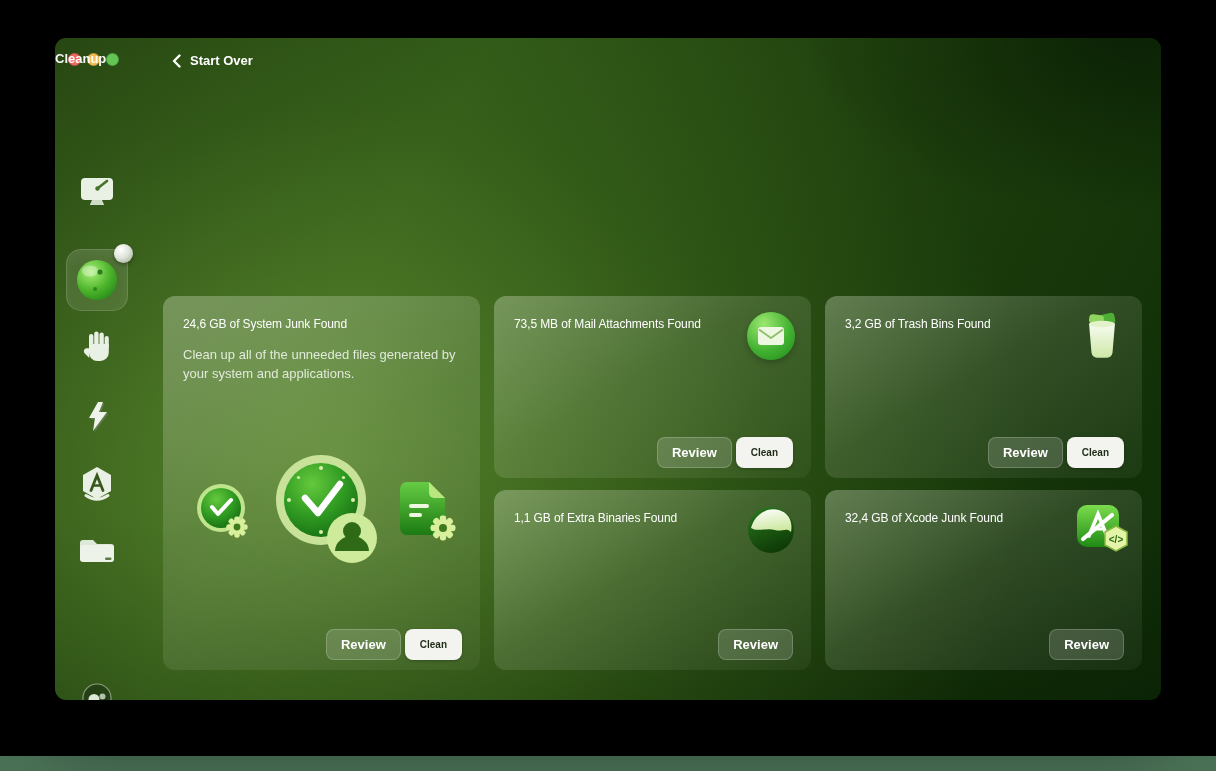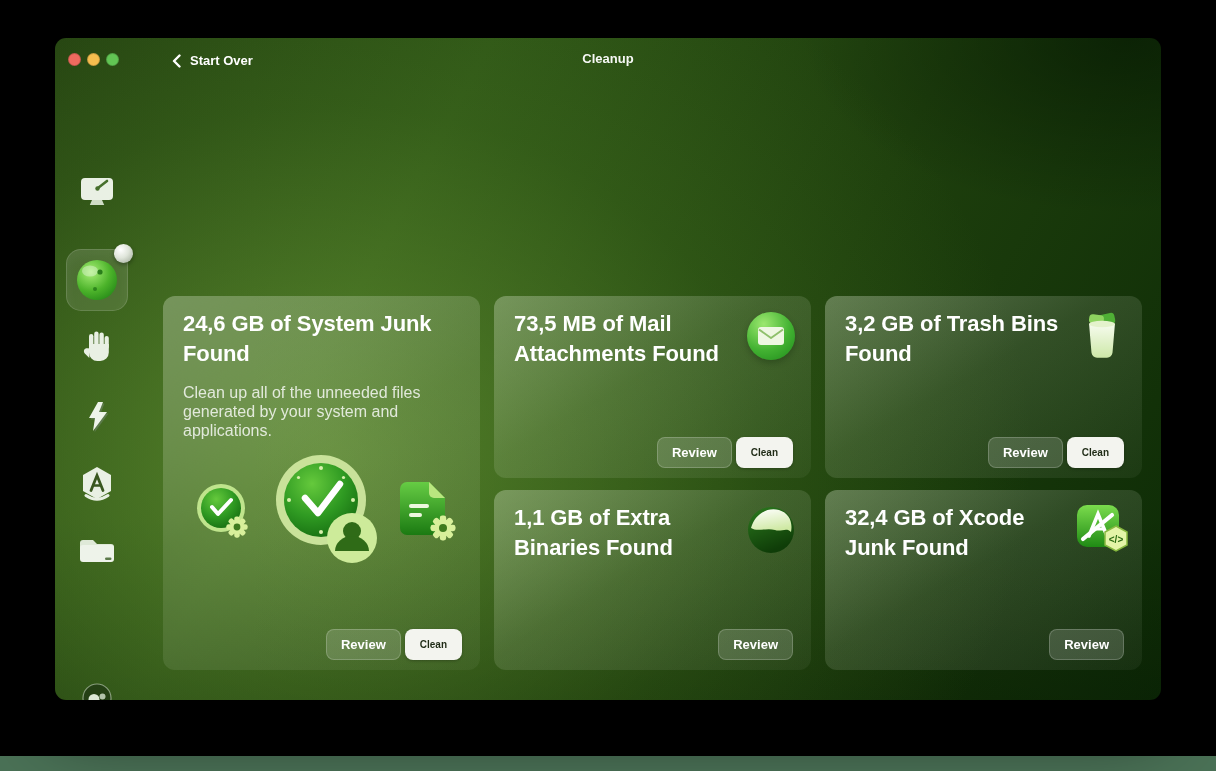--- a/index.html
+++ b/index.html
@@ -28,21 +28,21 @@
   .traffic { position:absolute; top:15px; left:13px; display:flex; gap:6px; }
   .traffic span { width:13px; height:13px; border-radius:50%; display:block; border:0.5px solid rgba(0,0,0,0.18); }
   .t-red   { background:#ee6a5f; }
   .t-yellow{ background:#f5bd4f; }
   .t-green { background:#62c554; }
   .back-btn {
     position:absolute; left:113px; top:12px; display:flex; align-items:center; gap:9px;
     color:#fff; font-size:13px; font-weight:700; cursor:default; padding:3px 4px;
   }
   .win-title {
-    position:absolute; left:0; right:0; top:13px; text-align:center;
+    position:absolute; left:0; right:0; top:13px; 
     color:rgba(255,255,255,0.96); font-size:13px; font-weight:600;
   }
 
   
   .sidebar { position:absolute; left:0; top:44px; bottom:0; width:84px; }
   .side-item { position:absolute; left:0; width:84px; display:flex; justify-content:center; }
   .side-tile {
     width:62px; height:62px; border-radius:15px;
     background:rgba(255,255,255,0.10);
     box-shadow:inset 0 0 0 1px rgba(255,255,255,0.13), inset 0 8px 14px rgba(255,255,255,0.06);
@@ -69,27 +69,27 @@
     position:absolute; left:108px; top:258px;
     display:grid; grid-template-columns:317px 317px 317px;
     grid-template-rows:182px 180px; column-gap:14px; row-gap:12px;
   }
   .card {
     border-radius:12px; position:relative; overflow:hidden;
     background:linear-gradient(150deg, rgba(240,248,230,0.30) 0%, rgba(240,248,230,0.13) 45%, rgba(235,245,226,0.05) 100%);
   }
   .card-large { grid-row:1 / 3; }
   .card-title {
-    color:#fff; font-size:22px; font-weight:700; line-height:30px;
+    color:#fff; font-size:12px; font-weight:400; line-height:30px;
     margin:13px 0 0 20px; letter-spacing:-0.1px;
   }
   .card-title.narrow { max-width:218px; }
   .card-desc {
-    color:rgba(255,255,255,0.80); font-size:16px; line-height:19px;
-    margin:14px 0 0 20px; max-width:276px;
+    color:rgba(255,255,255,0.80); font-size:13px; line-height:19px;
+    margin:6px 0 0 20px; max-width:276px;
   }
   .card-corner-icon { position:absolute; top:16px; right:16px; width:48px; height:48px; }
   .card-buttons { position:absolute; right:18px; bottom:10px; display:flex; gap:4px; }
   .card .btn-ghost { background:rgba(255,255,255,0.16); border:1px solid rgba(255,255,255,0.20); padding:7px 14px; }
   .btn-solid {
     background:#f3f4ef; color:#1f2b16; font-size:10px; font-weight:700;
     border-radius:8px; padding:8px 15px; box-shadow:0 1px 3px rgba(0,0,0,0.25);
   }
 
   .illustration { position:absolute; left:0; right:0; top:158px; height:140px; }

